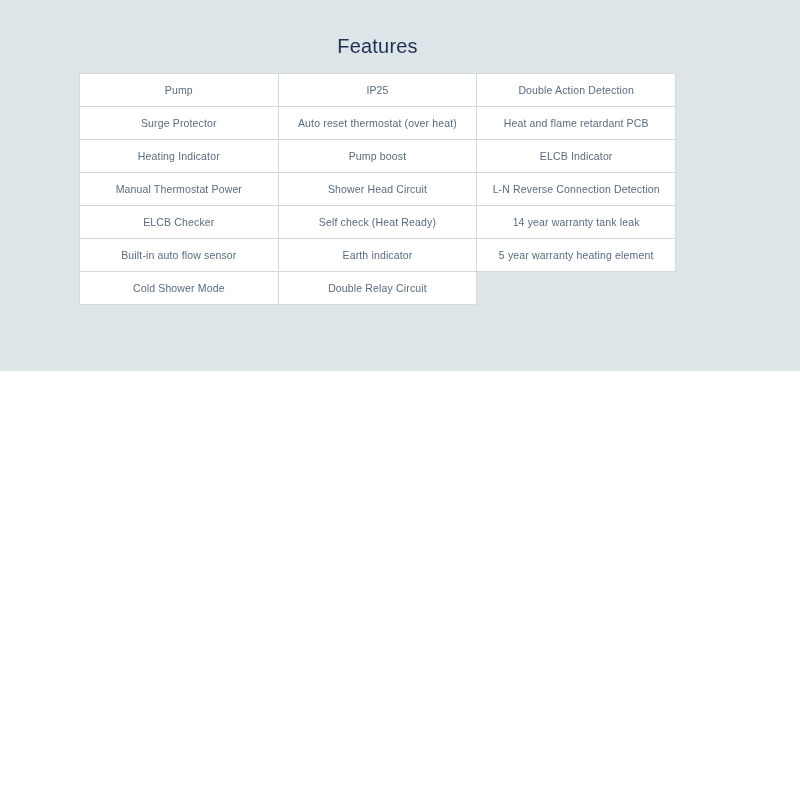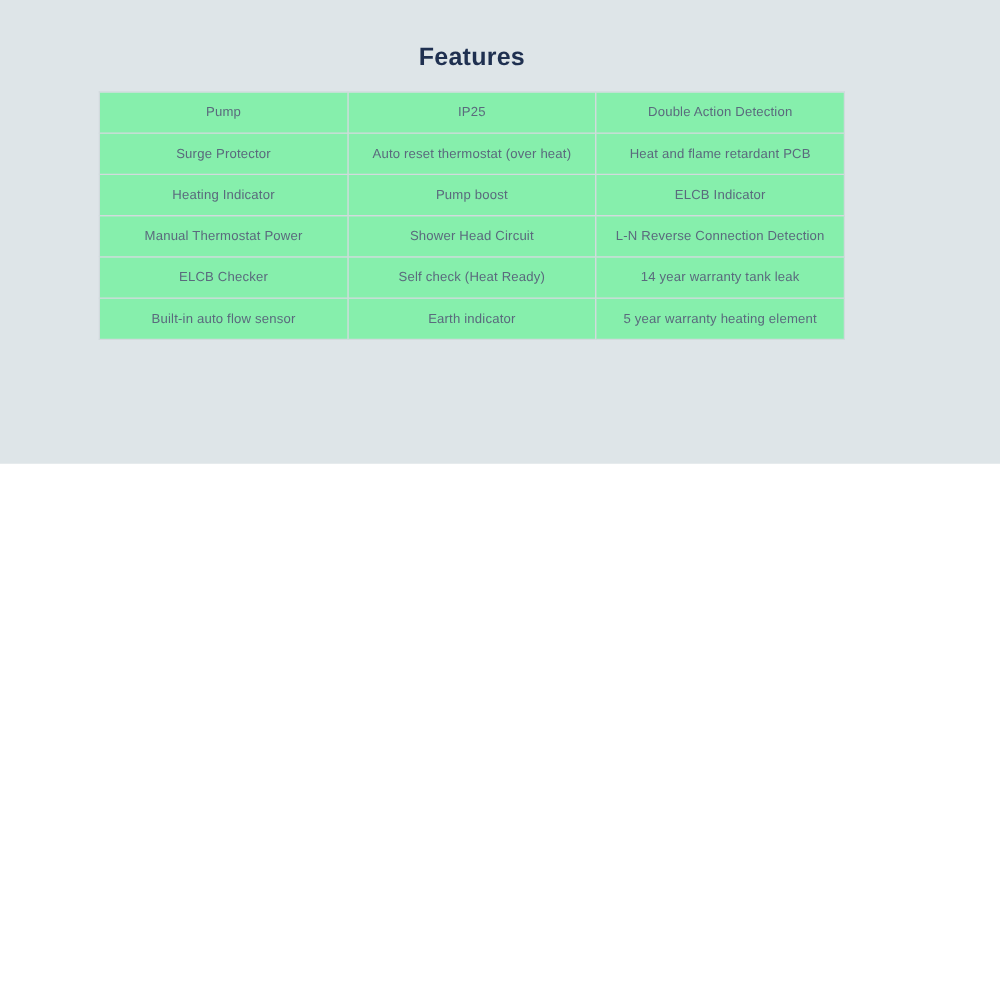--- a/index.html
+++ b/index.html
@@ -19,21 +19,21 @@
     position: relative;
   }
 
   .features-title {
     position: absolute;
     top: 33px;
     left: 79px;
     width: 597px;
     text-align: center;
     font-size: 20px;
-    font-weight: bold;
+    font-weight: normal;
     color: #1f3050;
     letter-spacing: 0.2px;
     line-height: 26px;
   }
 
   .features-table-wrap {
     position: absolute;
     top: 73px;
     left: 79px;
     width: 597px;
@@ -49,21 +49,21 @@
     height: 33px;
     border: 1px solid #d2dadd;
     text-align: center;
     vertical-align: middle;
     font-size: 10.5px;
     color: #5a6a7d;
     padding: 2px 6px;
     box-sizing: border-box;
     line-height: 14px;
     letter-spacing: 0.15px;
-    background: #86efac;
+    background: #ffffff;
   }
 
   table.features-table td.empty-cell {
     border: none;
     background: transparent;
   }
 
   .page-rest {
     width: 800px;
     height: 429px;
@@ -111,20 +111,25 @@
           <td>Self check (Heat Ready)</td>
           <td>14 year warranty tank leak</td>
         </tr>
 
         <tr>
           <td>Built-in auto flow sensor</td>
           <td>Earth indicator</td>
           <td>5 year warranty heating element</td>
         </tr>
 
+        <tr>
+          <td>Cold Shower Mode</td>
+          <td>Double Relay Circuit</td>
+          <td class="empty-cell"></td>
+        </tr>
 
       </tbody>
     </table>
   </div>
 
 </div>
 
 <div class="page-rest"></div>
 
 </body></html>

